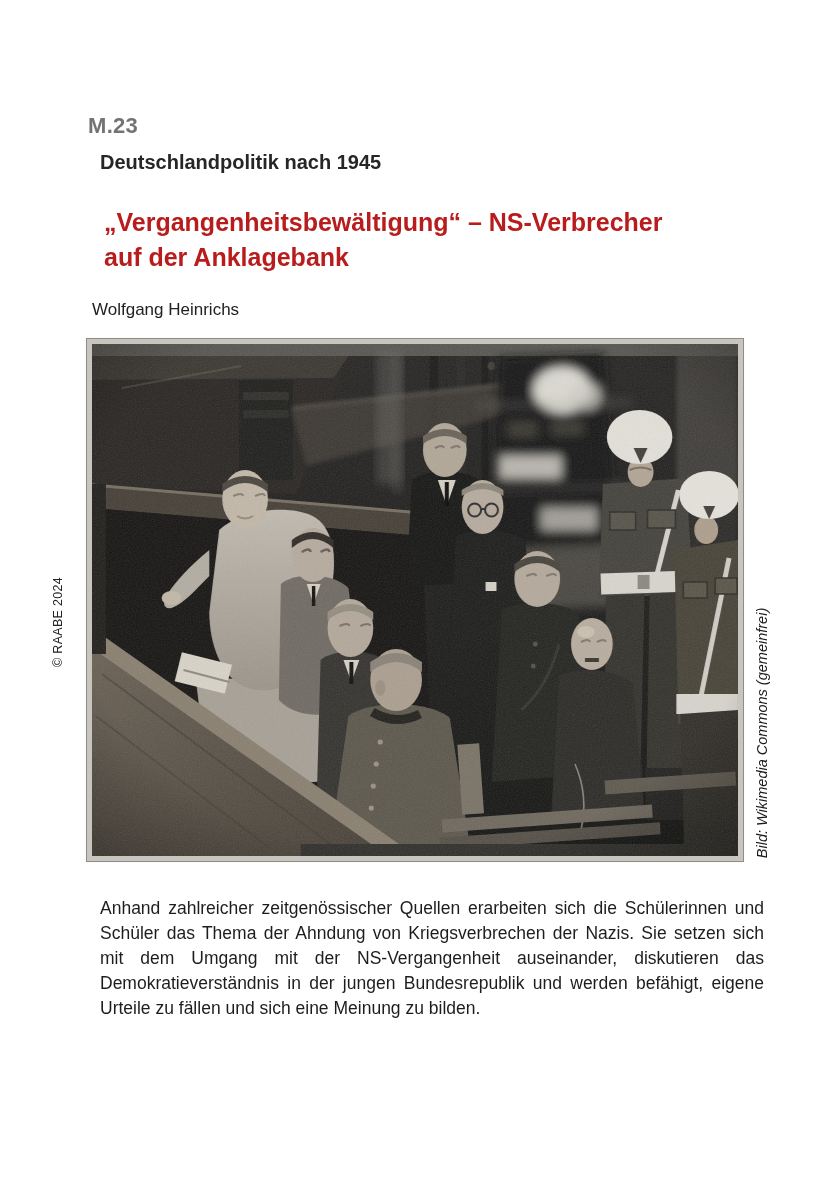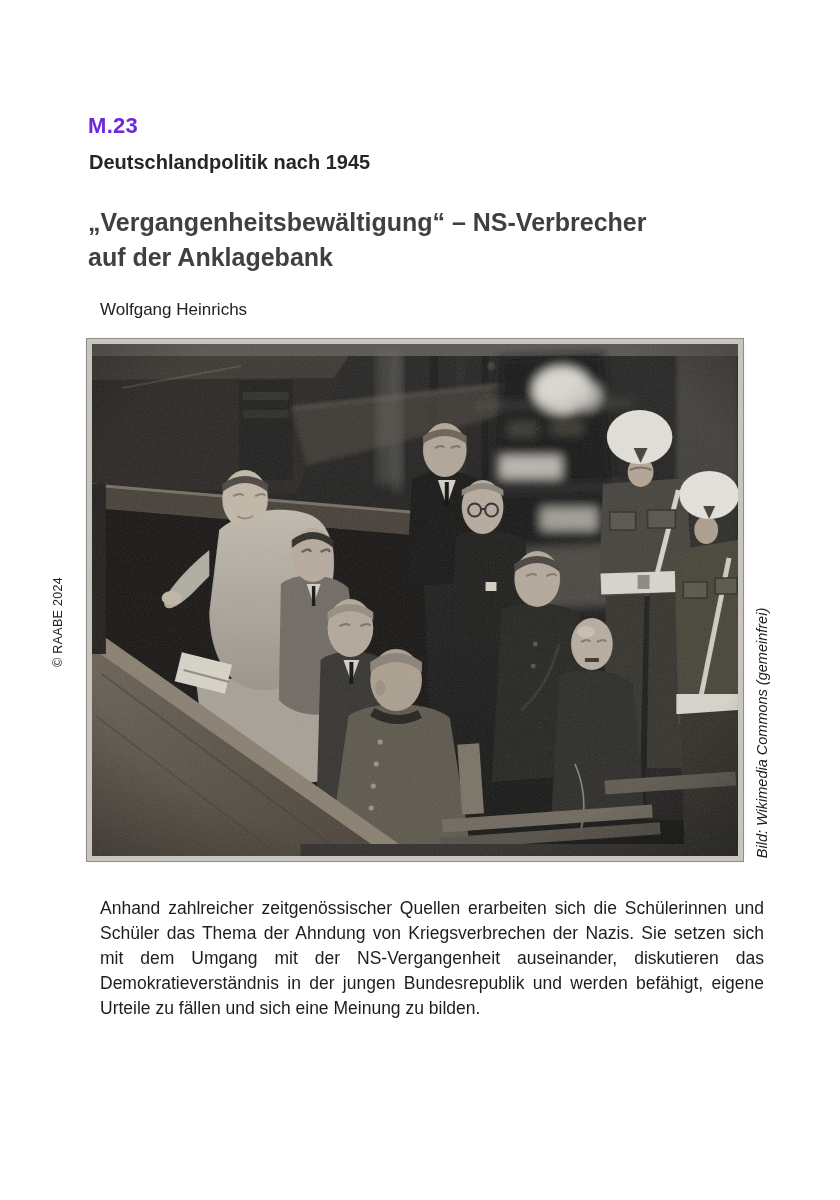--- a/index.html
+++ b/index.html
@@ -1,24 +1,24 @@
 <!DOCTYPE html>
 <html lang="de"><head>
 <meta charset="utf-8">
 <style>
   html,body{margin:0;padding:0;background:#ffffff;}
   body{width:840px;height:1200px;font-family:"Liberation Sans",sans-serif;color:#1d1d1f;}
   .page{position:relative;width:840px;height:1200px;background:#ffffff;overflow:hidden;}
 
   .module-code{position:absolute;left:88px;top:113px;font-size:22px;font-weight:700;
-    color:#6d28d9;letter-spacing:.3px;}
-  .topic{position:absolute;left:89px;top:151px;font-size:20px;font-weight:700;color:#262628;}
-  .title{position:absolute;left:88px;top:205px;width:600px;margin:0;
-    font-size:25px;font-weight:700;line-height:35px;color:#404040;}
-  .author{position:absolute;left:100px;top:300px;font-size:17px;font-weight:400;color:#222224;}
+    color:#737373;letter-spacing:.3px;}
+  .topic{position:absolute;left:100px;top:151px;font-size:20px;font-weight:700;color:#262628;}
+  .title{position:absolute;left:104px;top:205px;width:600px;margin:0;
+    font-size:25px;font-weight:700;line-height:35px;color:#b91c1c;}
+  .author{position:absolute;left:92px;top:300px;font-size:17px;font-weight:400;color:#222224;}
 
   .photo{position:absolute;left:87px;top:339px;width:646px;height:512px;margin:0;
     border:5px solid #c7c5be;outline:1px solid #8f8d87;background:#1c1c1c;
     box-shadow:0 0 2px rgba(0,0,0,.25);}
   .photo svg{display:block;width:646px;height:512px;}
 
   .copyright-vertical{position:absolute;left:58px;top:622px;
     transform:translate(-50%,-50%) rotate(-90deg);white-space:nowrap;
     font-size:12.5px;letter-spacing:.3px;color:#222;}
   .credit-vertical{position:absolute;left:762px;top:733px;

